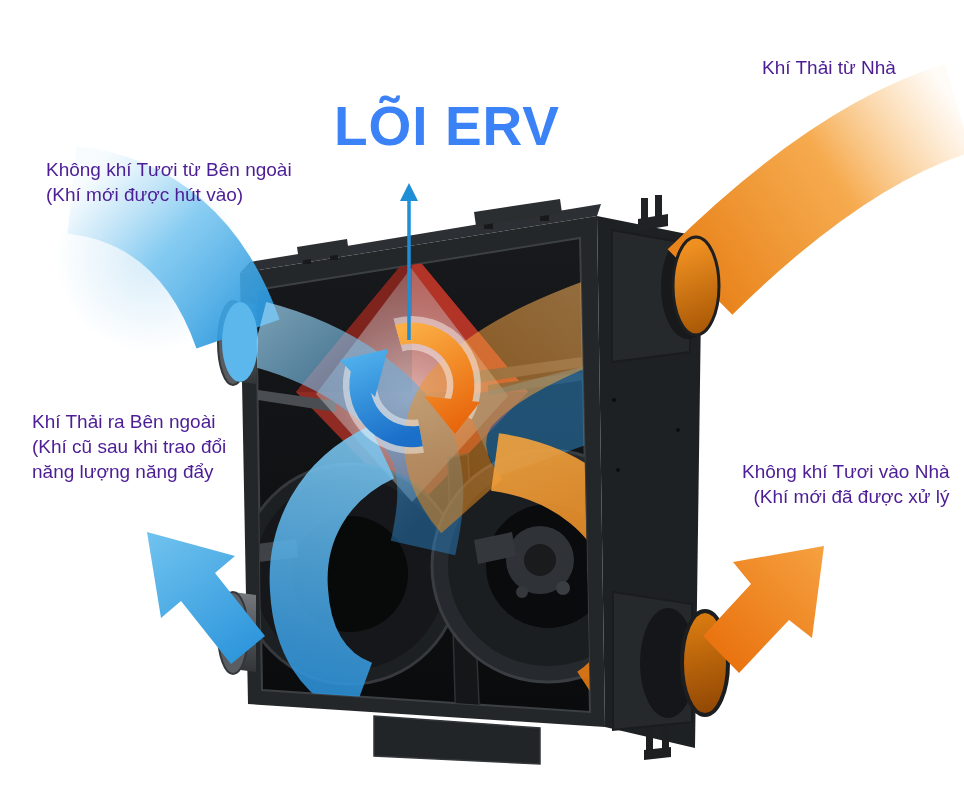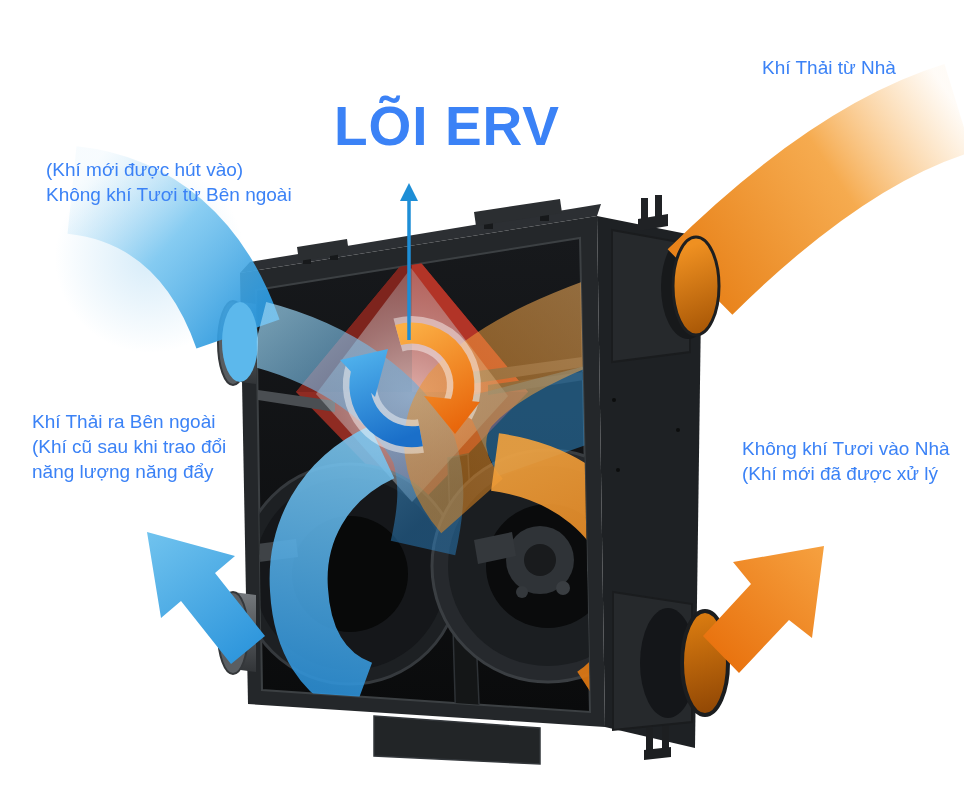--- a/index.html
+++ b/index.html
@@ -5,26 +5,26 @@
   html,body{margin:0;padding:0;background:#ffffff;}
   .stage{
     position:relative;width:964px;height:800px;overflow:hidden;background:#ffffff;
     font-family:"Liberation Sans","DejaVu Sans",sans-serif;
   }
   .scene{position:absolute;left:0;top:0;}
   .page-title{
     position:absolute;left:447px;top:94px;transform:translateX(-50%);
     font-size:55px;font-weight:bold;letter-spacing:1px;color:#3b82f6;white-space:nowrap;
   }
-  .label{position:absolute;font-size:19px;line-height:25px;color:#3b82f6;white-space:nowrap;}
+  .label{position:absolute;font-size:19px;line-height:25px;color:#4c1d95;white-space:nowrap;}
   .label div{white-space:nowrap;}
   .lbl-exhaust-from-house{left:762px;top:55px;}
   .lbl-fresh-from-outside{left:46px;top:157px;}
   .lbl-exhaust-to-outside{left:32px;top:409px;}
-  .lbl-fresh-into-house{left:742px;top:436px;}
+  .lbl-fresh-into-house{left:742px;top:459px;text-align:right;}
 </style>
 </head>
 <body>
 
 <div class="stage">
 
   <svg class="scene" width="964" height="800" viewBox="0 0 964 800">
     <defs>
       <linearGradient id="gBlueIn" gradientUnits="userSpaceOnUse" x1="72" y1="190" x2="240" y2="330">
         <stop offset="0" stop-color="#bfe3f7" stop-opacity="0.12"></stop>
@@ -237,22 +237,22 @@
     </g>
   </svg>
 
   <div class="page-title">LÕI ERV</div>
 
   <div class="label lbl-exhaust-from-house">
     <div>Khí Thải từ Nhà</div>
   </div>
 
   <div class="label lbl-fresh-from-outside">
+    <div>Không khí Tươi từ Bên ngoài</div>
     <div>(Khí mới được hút vào)</div>
-    <div>Không khí Tươi từ Bên ngoài</div>
   </div>
 
   <div class="label lbl-exhaust-to-outside">
     <div>Khí Thải ra Bên ngoài</div>
     <div>(Khí cũ sau khi trao đổi</div>
     <div>năng lượng năng đẩy</div>
   </div>
 
   <div class="label lbl-fresh-into-house">
     <div>Không khí Tươi vào Nhà</div>

